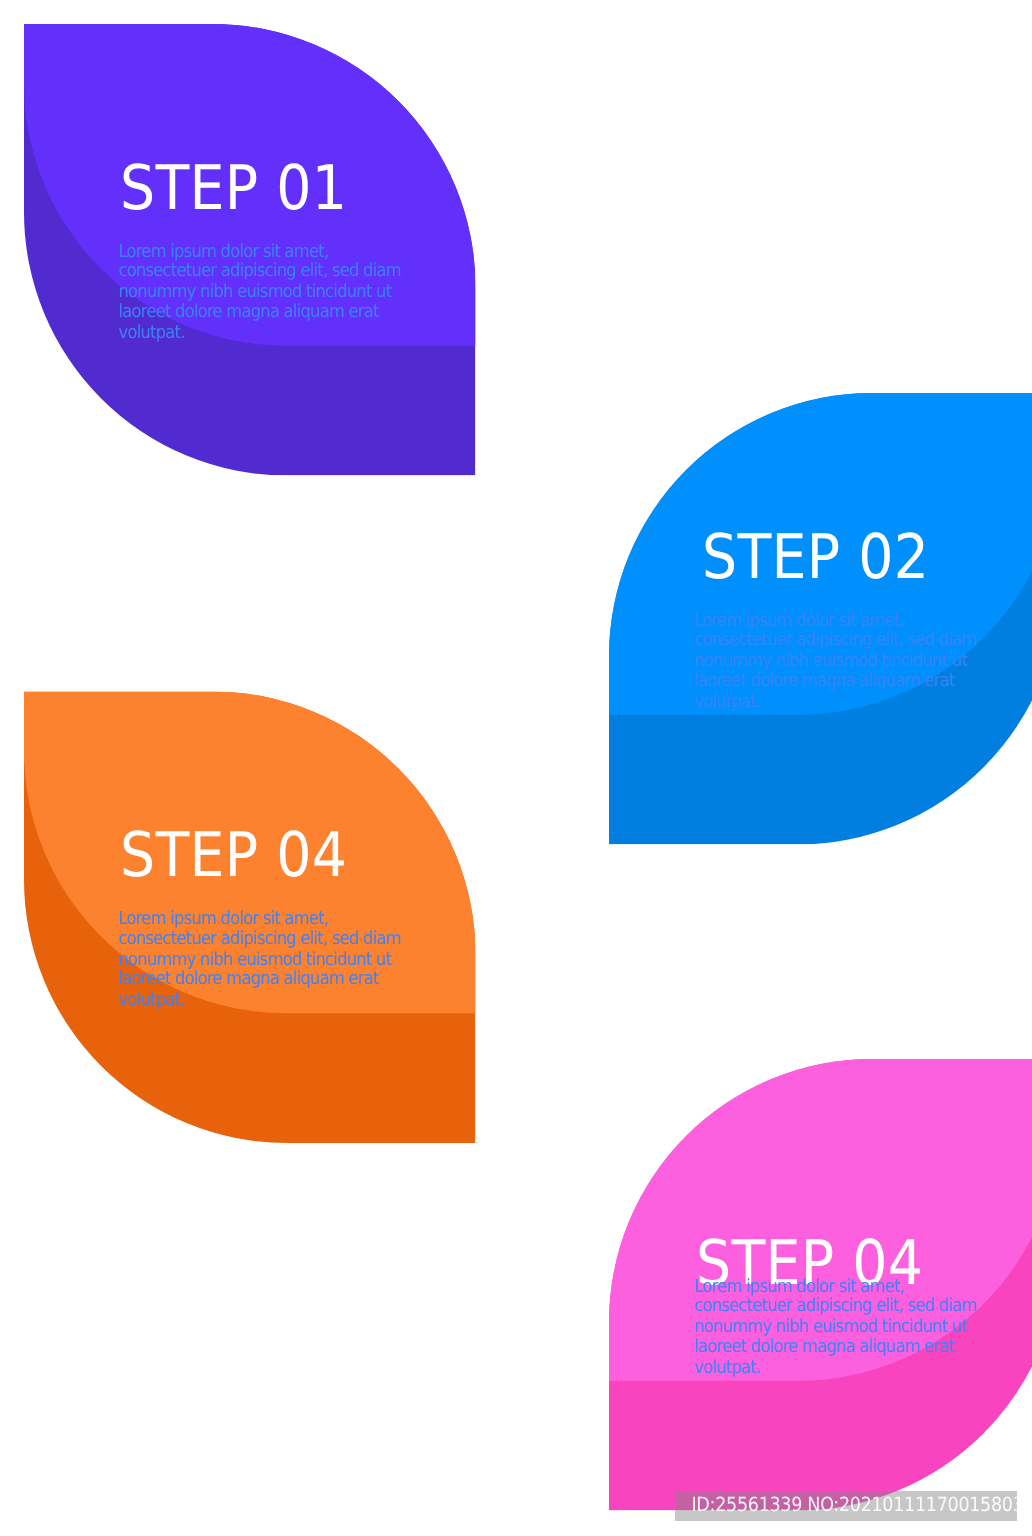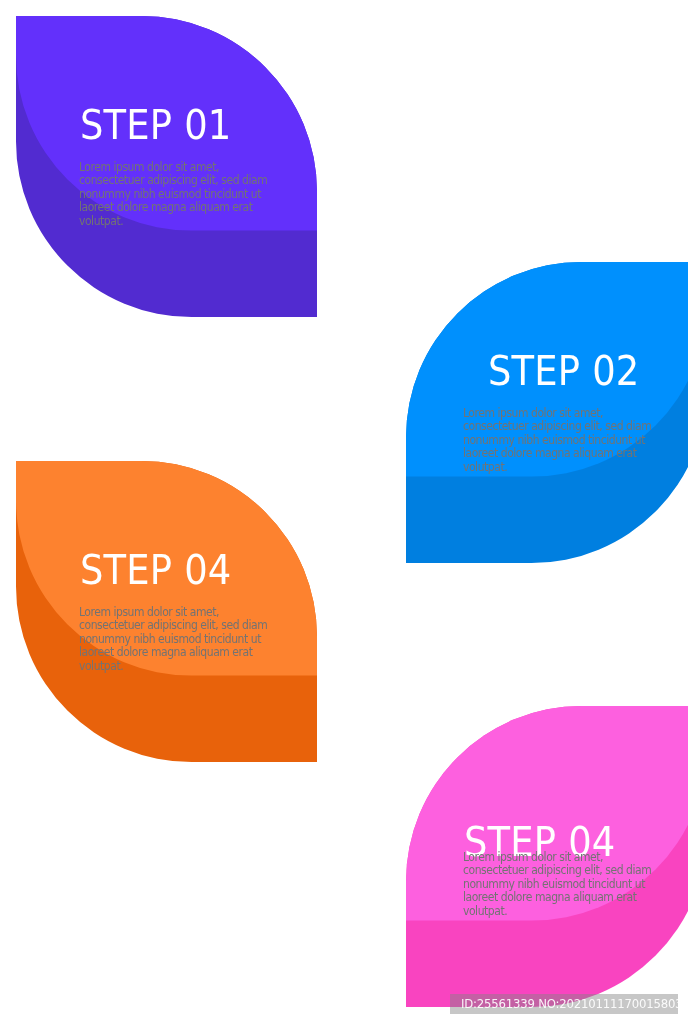--- a/index.html
+++ b/index.html
@@ -15,21 +15,21 @@
     color:#ffffff;
     font-family:"DejaVu Sans Condensed","DejaVu Sans",sans-serif;
     font-weight:300;
     font-size:41px;
     line-height:41px;
     letter-spacing:0.2px;
     white-space:nowrap;
   }
   .step-body{
     position:absolute;
-    color:#737373;
+    color:#3b82f6;
     font-family:"DejaVu Sans Condensed","DejaVu Sans",sans-serif;
     font-weight:400;
     font-size:12px;
     line-height:13.45px;
     letter-spacing:-0.45px;
     white-space:pre;
   }
   #idbar{
     position:absolute;left:450px;top:994px;width:228px;height:20px;
     background:rgba(130,130,130,0.45);
@@ -81,21 +81,21 @@
     </g>
   </svg>
 
   <div class="step-title" style="left:80px;top:105px">STEP 01</div>
   <div class="step-body" style="left:79px;top:161px">Lorem ipsum dolor sit amet,
 consectetuer adipiscing elit, sed diam
 nonummy nibh euismod tincidunt ut
 laoreet dolore magna aliquam erat
 volutpat.</div>
 
-  <div class="step-title" style="left:488px;top:351px">STEP 02</div>
+  <div class="step-title" style="left:468px;top:351px">STEP 02</div>
   <div class="step-body" style="left:463px;top:407px">Lorem ipsum dolor sit amet,
 consectetuer adipiscing elit, sed diam
 nonummy nibh euismod tincidunt ut
 laoreet dolore magna aliquam erat
 volutpat.</div>
 
   <div class="step-title" style="left:80px;top:550px">STEP 04</div>
   <div class="step-body" style="left:79px;top:606px">Lorem ipsum dolor sit amet,
 consectetuer adipiscing elit, sed diam
 nonummy nibh euismod tincidunt ut

